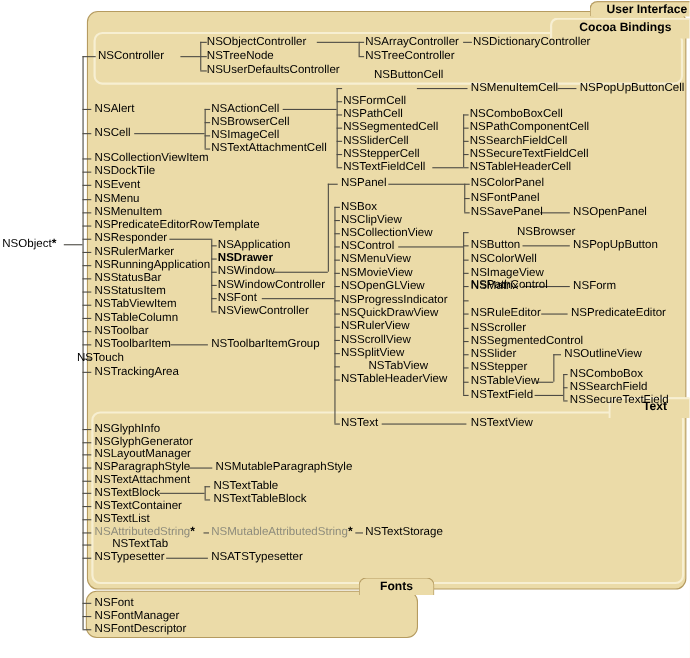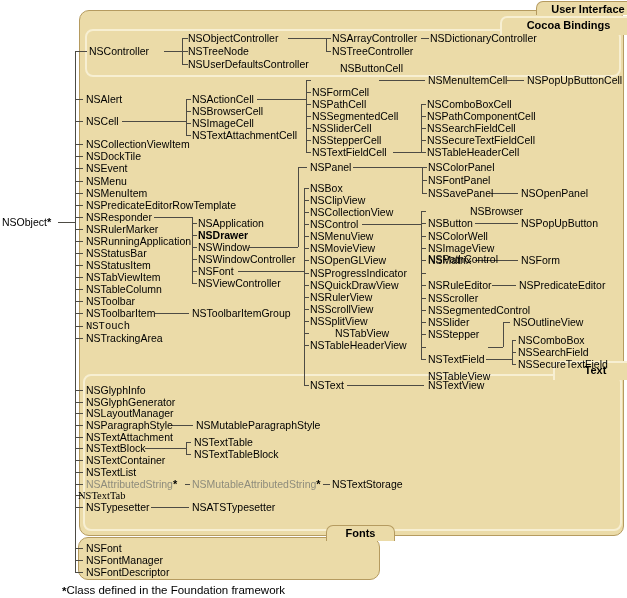--- a/index.html
+++ b/index.html
@@ -224,21 +224,21 @@
       <span class="node" style="left: 86px; top: 217px;">NSResponder</span>
       <span class="node" style="left: 86px; top: 229px;">NSRulerMarker</span>
       <span class="node" style="left: 86px; top: 241px;">NSRunningApplication</span>
       <span class="node" style="left: 86px; top: 253px;">NSStatusBar</span>
       <span class="node" style="left: 86px; top: 265px;">NSStatusItem</span>
       <span class="node" style="left: 86px; top: 277px;">NSTabViewItem</span>
       <span class="node" style="left: 86px; top: 289px;">NSTableColumn</span>
       <span class="node" style="left: 86px; top: 301px;">NSToolbar</span>
       <span class="node" style="left: 86px; top: 313px;">NSToolbarItem</span>
       <span class="node" style="left: 192px; top: 313px;">NSToolbarItemGroup</span>
-      <span class="node" style="left: 86px; top: 326px; font-family: Liberation Mono, monospace;">NSTouch</span>
+      <span class="node" style="left: 70px; top: 326px;">NSTouch</span>
       <span class="node" style="left: 86px; top: 338px;">NSTrackingArea</span>
       <span class="node" style="left: 198px; top: 223px;">NSApplication</span>
       <span class="node" style="left: 198px; top: 235px; font-weight: bold;">NSDrawer</span>
       <span class="node" style="left: 198px; top: 247px;">NSWindow</span>
       <span class="node" style="left: 198px; top: 259px;">NSWindowController</span>
       <span class="node" style="left: 198px; top: 271px;">NSFont</span>
       <span class="node" style="left: 198px; top: 283px;">NSViewController</span>
       <span class="node" style="left: 310px; top: 167px;">NSPanel</span>
       <span class="node" style="left: 428px; top: 167px;">NSColorPanel</span>
       <span class="node" style="left: 428px; top: 180px;">NSFontPanel</span>
@@ -265,21 +265,21 @@
       <span class="node" style="left: 428px; top: 248px;">NSImageView</span>
       <span class="node" style="left: 428px; top: 260px;">NSMatrix</span>
       <span class="node" style="left: 521px; top: 260px;">NSForm</span>
       <span class="node" style="left: 428px; top: 259px;">NSPathControl</span>
       <span class="node" style="left: 428px; top: 285px; text-align: right;">NSRuleEditor</span>
       <span class="node" style="left: 519px; top: 285px;">NSPredicateEditor</span>
       <span class="node" style="left: 428px; top: 298px;">NSScroller</span>
       <span class="node" style="left: 428px; top: 310px;">NSSegmentedControl</span>
       <span class="node" style="left: 428px; top: 322px;">NSSlider</span>
       <span class="node" style="left: 428px; top: 334px;">NSStepper</span>
-      <span class="node" style="left: 428px; top: 347px; margin-top: 29px;">NSTableView</span>
+      <span class="node" style="left: 428px; top: 347px;">NSTableView</span>
       <span class="node" style="left: 513px; top: 322px;">NSOutlineView</span>
       <span class="node" style="left: 428px; top: 359px;">NSTextField</span>
       <span class="node" style="left: 518px; top: 340px;">NSComboBox</span>
       <span class="node" style="left: 518px; top: 352px;">NSSearchField</span>
       <span class="node" style="left: 518px; top: 364px;">NSSecureTextField</span>
       <span class="node" style="left: 310px; top: 385px;">NSText</span>
       <span class="node" style="left: 428px; top: 385px;">NSTextView</span>
       <span class="node" style="left: 86px; top: 390px;">NSGlyphInfo</span>
       <span class="node" style="left: 86px; top: 402px;">NSGlyphGenerator</span>
       <span class="node" style="left: 86px; top: 413px;">NSLayoutManager</span>
@@ -287,24 +287,21 @@
       <span class="node" style="left: 196px; top: 425px;">NSMutableParagraphStyle</span>
       <span class="node" style="left: 86px; top: 437px;">NSTextAttachment</span>
       <span class="node" style="left: 86px; top: 448px;">NSTextBlock</span>
       <span class="node" style="left: 194px; top: 442px;">NSTextTable</span>
       <span class="node" style="left: 194px; top: 454px;">NSTextTableBlock</span>
       <span class="node" style="left: 86px; top: 460px;">NSTextContainer</span>
       <span class="node" style="left: 86px; top: 472px;">NSTextList</span>
       <span class="node muted" style="left: 86px; top: 484px;">NSAttributedString<span class="star">*</span></span>
       <span class="node muted" style="left: 192px; top: 484px;">NSMutableAttributedString<span class="star">*</span></span>
       <span class="node" style="left: 332px; top: 484px;">NSTextStorage</span>
-      <span class="node" style="left: 78px; top: 495px; font-family: Liberation Serif, serif;">NSTextTab</span>
+      <span class="node" style="left: 102px; top: 495px;">NSTextTab</span>
       <span class="node" style="left: 86px; top: 507px;">NSTypesetter</span>
       <span class="node" style="left: 192px; top: 507px;">NSATSTypesetter</span>
       <span class="node" style="left: 86px; top: 548px;">NSFont</span>
       <span class="node" style="left: 86px; top: 560px;">NSFontManager</span>
       <span class="node" style="left: 86px; top: 572px;">NSFontDescriptor</span>
     </div>
 
-  <div id="footer">
-    <span class="star">*</span><span>Class defined in the Foundation framework</span>
-  </div>
 </div>
 
 </body></html>

